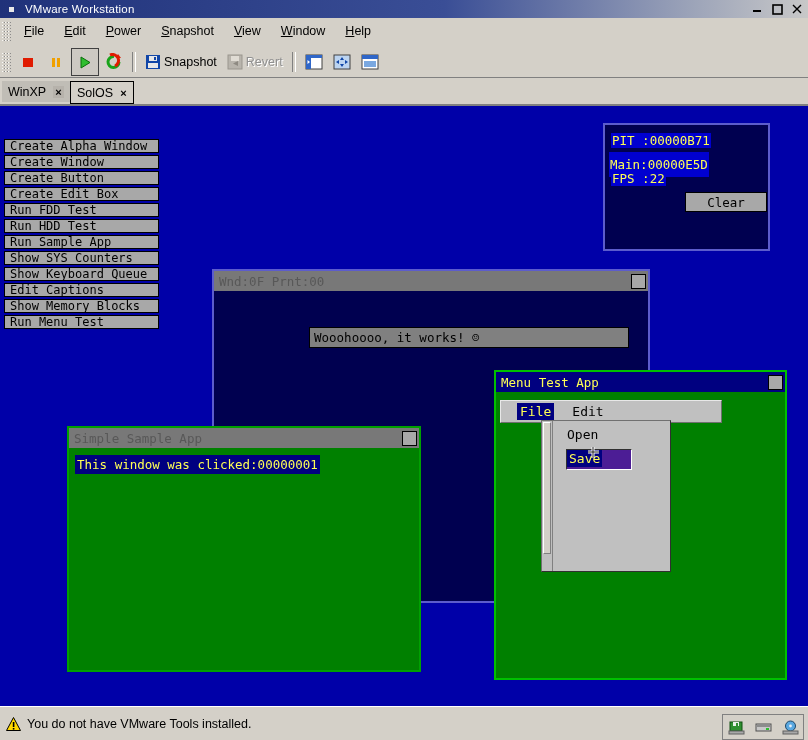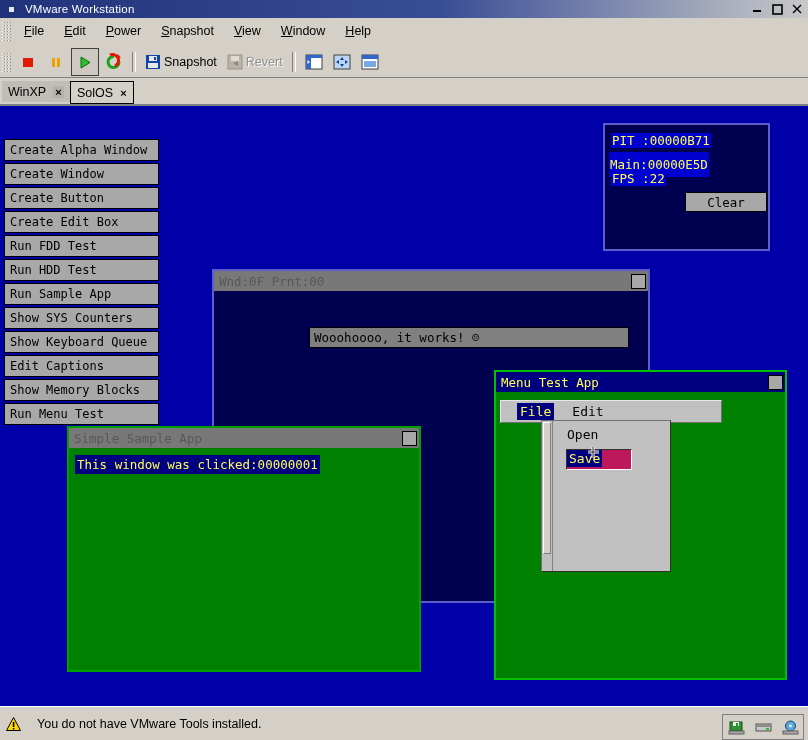--- a/index.html
+++ b/index.html
@@ -64,21 +64,21 @@
   
   .screen{
     position:absolute;left:0;top:106px;width:808px;height:600px;
     background:#0000a8;overflow:hidden;
     font-family:"DejaVu Sans Mono","Liberation Mono",monospace;
   }
 
   
   .oslist{position:absolute;left:4px;top:139px;}
   .osbtn{
-    width:155px;height:22px;margin-bottom:2px;
+    width:155px;height:14px;margin-bottom:2px;
     background:#a8a8a8;color:#000;
     border:1px solid #000;
     box-sizing:border-box;
     display:flex;align-items:center;
     padding-left:5px;
     font-family:"DejaVu Sans Mono","Liberation Mono",monospace;
     font-size:12px;letter-spacing:0px;white-space:nowrap;
   }
 
   
@@ -92,21 +92,21 @@
   .cap .capbox{width:15px;height:15px;background:#a8a8a8;border:1px solid #000;box-sizing:border-box;margin-right:2px;}
   .cap.inactive{background:#787878;color:#585858;}
   .cap.inactive .captxt{background:#787878;}
   .cap.active{background:#000080;color:#ffff54;}
 
   .oswin .client{position:relative;overflow:hidden;}
 
   
   .statusbar{position:absolute;left:0;top:706px;width:808px;height:34px;background:#d4d0c8;}
   .sb-line{position:absolute;left:0;top:0;width:808px;height:1px;background:#ffffff;}
-  .sb-warn{position:absolute;left:6px;top:11px;display:flex;align-items:center;gap:16px;}
+  .sb-warn{position:absolute;left:6px;top:11px;display:flex;align-items:center;gap:6px;}
   .sb-warn span{font-size:12.5px;color:#000;}
   .sb-icons{position:absolute;right:4px;top:8px;display:flex;gap:3px;
     border:1px solid #808080;padding:1px;background:#d4d0c8;}
   .sb-ico{width:22px;height:20px;display:flex;align-items:center;justify-content:center;
           border:1px solid #d4d0c8;}
   
   .vscroll{position:absolute;left:0;top:0;width:10px;height:100%;background:#bfbfbf;border-right:1px solid #808080;}
   .vscroll .thumb{position:absolute;left:1px;top:1px;width:8px;height:88%;background:#d4d0c8;border:1px solid #ffffff;border-right-color:#808080;border-bottom-color:#808080;box-sizing:border-box;}
   .cursor{position:absolute;width:11px;height:11px;pointer-events:none;}
 </style>
@@ -291,21 +291,21 @@
         <div style="position:absolute;left:4px;top:8px;width:222px;height:23px;background:#c0c0c0;border-top:1px solid #e8e8e8;border-left:1px solid #e8e8e8;border-right:1px solid #707070;border-bottom:1px solid #707070;box-sizing:border-box;display:flex;align-items:center;">
           <span style="background:#000080;color:#ffff54;font-size:13px;padding:1px 3px;margin-left:16px;">File</span>
           <span style="color:#000;font-size:13px;margin-left:18px;">Edit</span>
         </div>
 
         <div style="position:absolute;left:45px;top:28px;width:130px;height:152px;background:#c0c0c0;border-top:1px solid #707070;border-left:1px solid #707070;border-right:1px solid #303030;border-bottom:1px solid #303030;box-sizing:border-box;">
           <div class="vscroll">
               <div class="thumb"></div>
             </div>
           <span style="position:absolute;left:25px;top:6px;color:#000;font-size:13px;">Open</span>
-          <div style="position:absolute;left:24px;top:28px;width:66px;height:21px;border-top:1px solid #303030;border-left:1px solid #303030;border-right:1px solid #ffffff;border-bottom:1px solid #ffffff;box-sizing:border-box;background:#be185d;">
+          <div style="position:absolute;left:24px;top:28px;width:66px;height:21px;border-top:1px solid #303030;border-left:1px solid #303030;border-right:1px solid #ffffff;border-bottom:1px solid #ffffff;box-sizing:border-box;background:#4c1d95;">
             <span style="position:absolute;left:0;top:0;background:#000080;color:#ffff54;font-size:13px;padding:1px 2px;">Save</span>
           </div>
 
           <svg class="cursor" style="left:46px;top:26px;" viewBox="0 0 11 11">
             <path d="M5 0 V11 M0 5 H11" stroke="#ffffff" stroke-width="3"></path>
             <path d="M5 0 V11 M0 5 H11" stroke="#202020" stroke-width="1"></path>
           </svg>
         </div>
       </div>
     </div>

